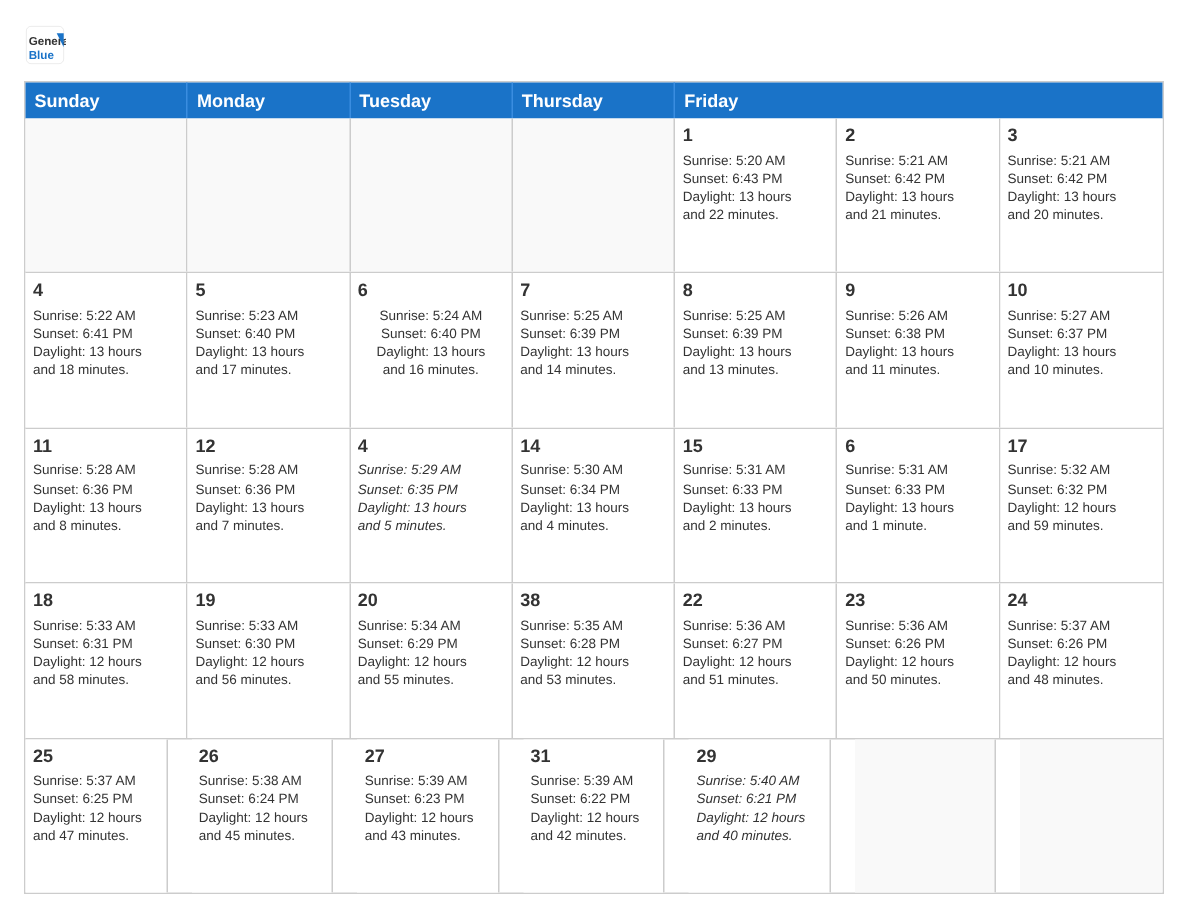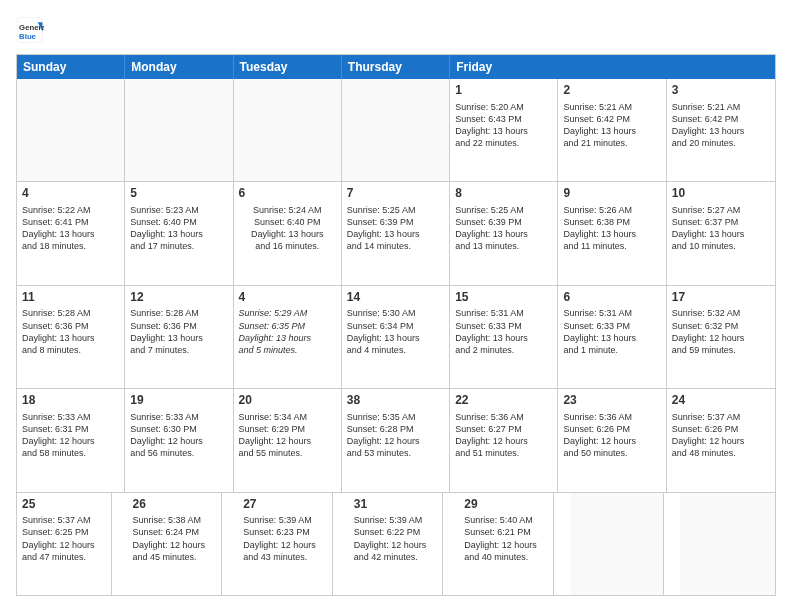--- a/index.html
+++ b/index.html
@@ -335,21 +335,21 @@
           </div>
           <div class="cal-cell">
             <div class="day-num">31</div>
             <div class="cell-text" style="white-space: pre-wrap;">Sunrise: 5:39 AM
 Sunset: 6:22 PM
 Daylight: 12 hours
 and 42 minutes.</div>
           </div>
           <div class="cal-cell">
             <div class="day-num">29</div>
-            <div class="cell-text" style="white-space: pre-wrap;">Sunrise: 5:40 AM
+            <div class="cell-text" style="white-space: pre-wrap; font-style: italic;">Sunrise: 5:40 AM
 Sunset: 6:21 PM
 Daylight: 12 hours
 and 40 minutes.</div>
           </div>
           <div class="cal-cell empty"></div>
           <div class="cal-cell empty"></div>
         </div>
       </div>
   </div>
 </div>

